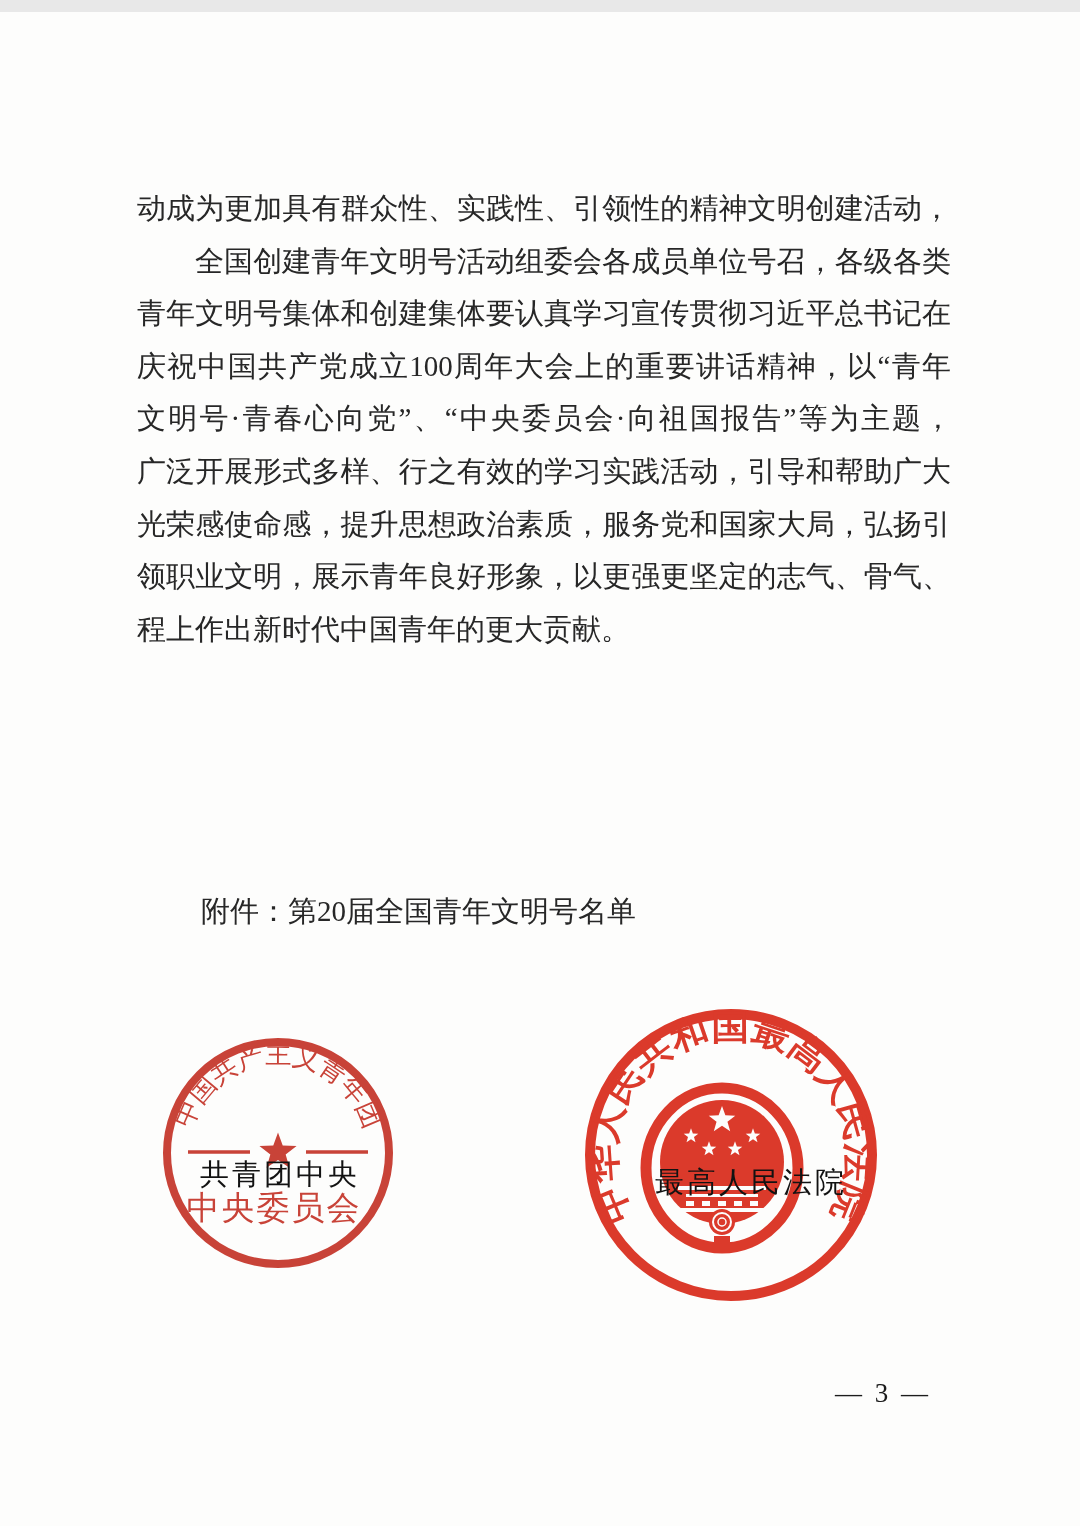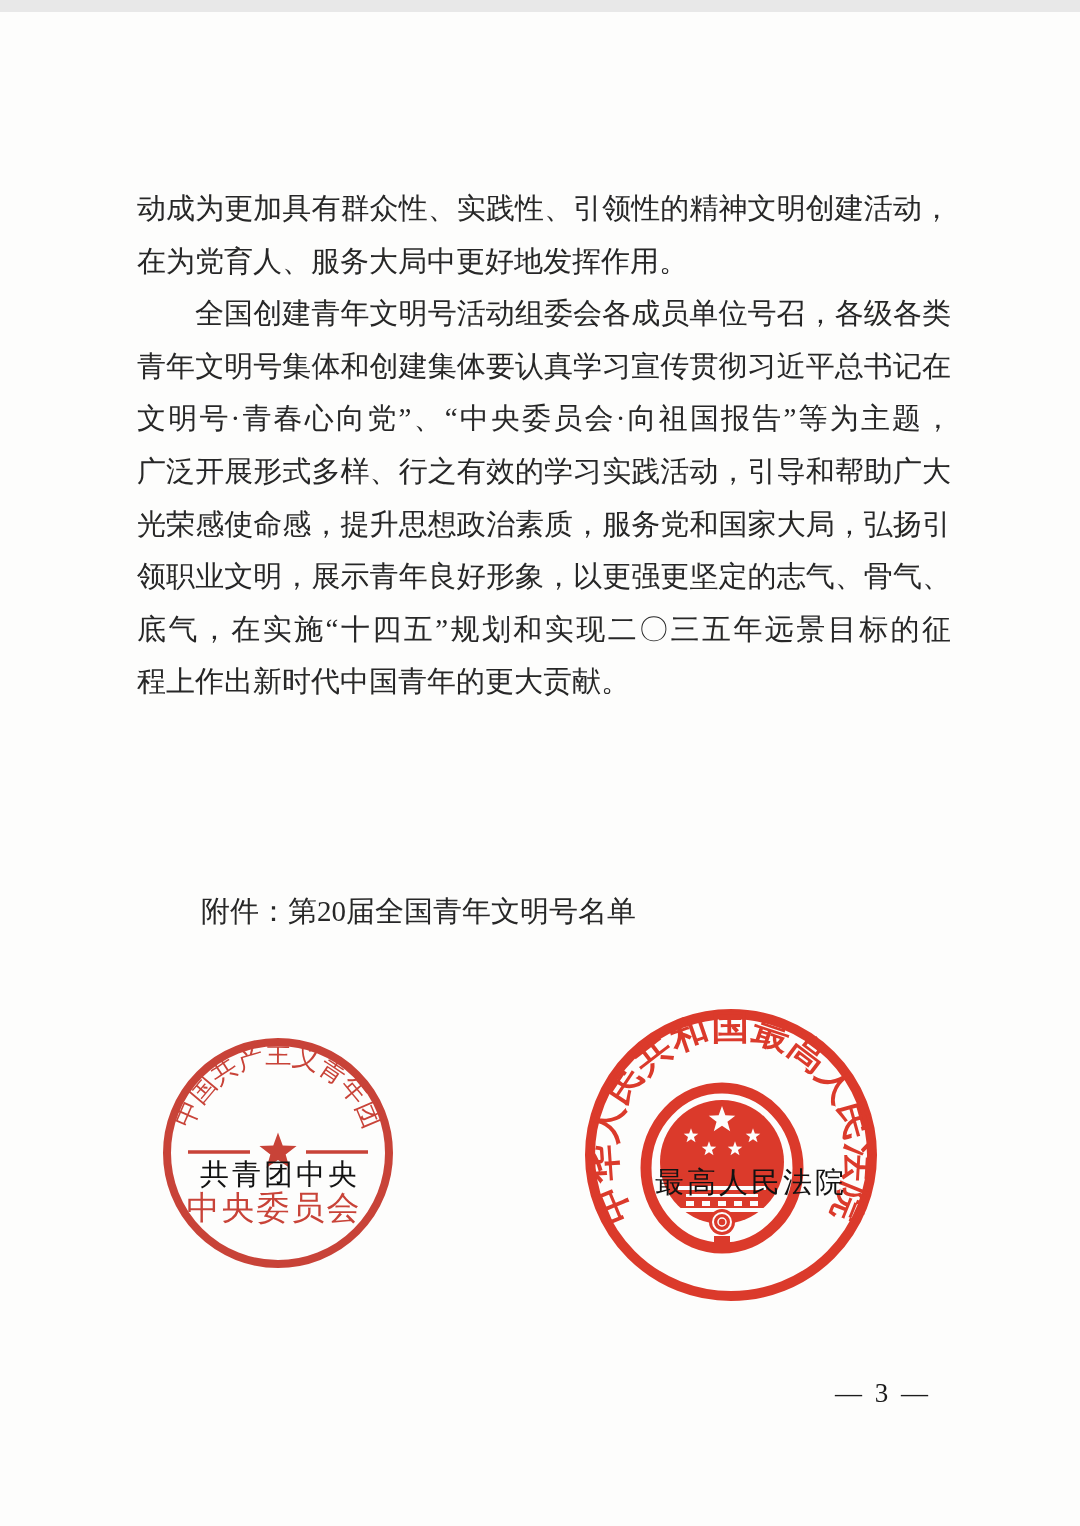--- a/index.html
+++ b/index.html
@@ -42,28 +42,27 @@
   .overlay-right{left:600px;top:1155px;width:302px;letter-spacing:3px;}
   .seal-arc-label{font-family:"Liberation Serif","DejaVu Serif",serif;}
 </style>
 </head>
 <body>
 
 <div class="page">
 
   <div class="text-block">
     <div class="ln">动成为更加具有群众性、实践性、引领性的精神文明创建活动，</div>
-    <div class="ln left">在为党育人、服务大局中更好地发挥作用。</div>
     <div class="ln indent">全国创建青年文明号活动组委会各成员单位号召，各级各类</div>
     <div class="ln">青年文明号集体和创建集体要认真学习宣传贯彻习近平总书记在</div>
+    <div class="ln">庆祝中国共产党成立100周年大会上的重要讲话精神，以“青年</div>
     <div class="ln tight">文明号·青春心向党”、“中央委员会·向祖国报告”等为主题，</div>
     <div class="ln">广泛开展形式多样、行之有效的学习实践活动，引导和帮助广大</div>
     <div class="ln">光荣感使命感，提升思想政治素质，服务党和国家大局，弘扬引</div>
     <div class="ln">领职业文明，展示青年良好形象，以更强更坚定的志气、骨气、</div>
-    <div class="ln">底气，在实施“十四五”规划和实现二〇三五年远景目标的征</div>
     <div class="ln left">程上作出新时代中国青年的更大贡献。</div>
   </div>
 
   <div class="attachment">附件：第20届全国青年文明号名单</div>
 
   <div class="seal seal-left">
     <svg width="244" height="244" viewBox="0 0 244 244">
       <defs>
         <path id="leftArcPath" d="M 33.1 99.7 A 90 90 0 0 1 206.9 99.7" fill="none"></path>
       </defs>

